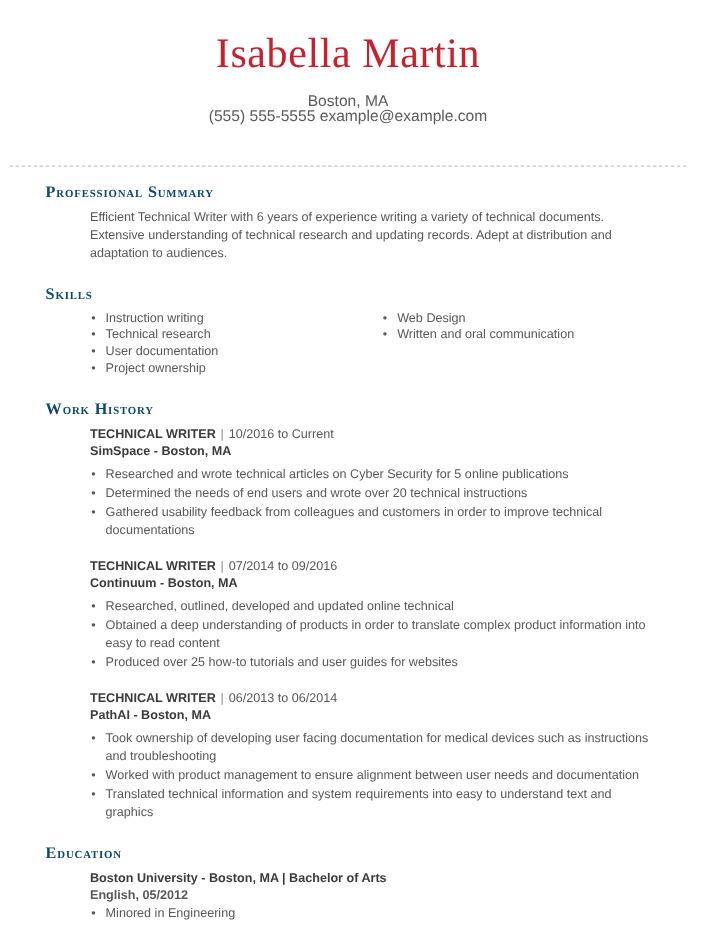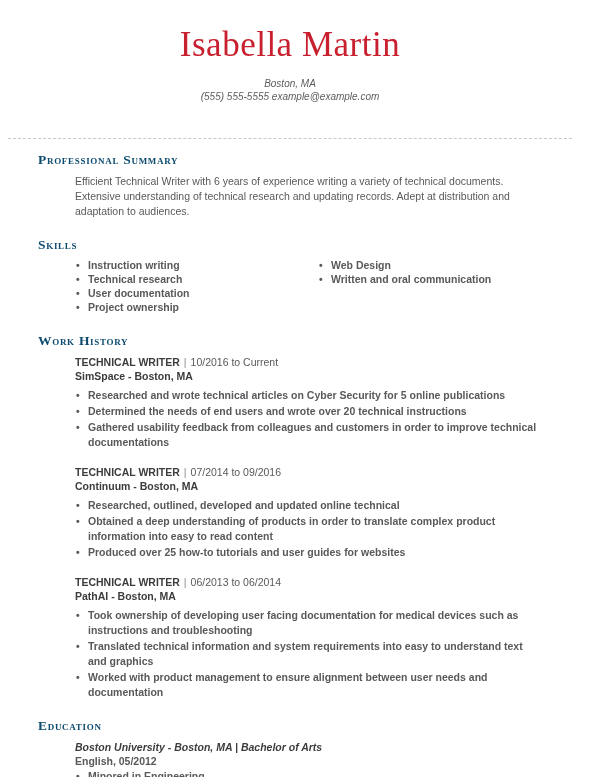--- a/index.html
+++ b/index.html
@@ -17,21 +17,21 @@
   .header { text-align: center; padding-top: 26px; }
   .name {
     margin: 0 0 13px 0;
     font-family: "Liberation Serif", "DejaVu Serif", serif;
     font-weight: normal;
     font-size: 35px;
     line-height: 38px;
     letter-spacing: 0.5px;
     color: #c8202f;
   }
-  .contact { font-size: 10px; line-height: 13px; color: #5b5c5e; font-style: italic; }
+  .contact { font-size: 13px; line-height: 13px; color: #5b5c5e; }
 
   
   .divider {
     border: none;
     border-top: 1px dashed #c9c9c9;
     margin: 35px 8px 13px 8px;
   }
 
   
   .section { margin-bottom: 18px; }
@@ -43,21 +43,21 @@
     font-weight: bold;
     font-variant: small-caps;
     letter-spacing: 0.7px;
     color: #0c4a6e;
   }
   .section-content { margin-left: 75px; margin-right: 36px; }
 
   .summary-text { margin: 0; font-size: 10.5px; line-height: 15px; }
 
   
-  ul.bullets { margin: 0; padding: 0; list-style: none; font-weight: bold; }
+  ul.bullets { margin: 0; padding: 0; list-style: none; }
   ul.bullets li {
     position: relative;
     padding-left: 13px;
     font-size: 10.5px;
     line-height: 13.5px;
     margin-bottom: 0.5px;
   }
   ul.bullets li::before {
     content: "\2022";
     position: absolute;
@@ -75,21 +75,21 @@
   .job { margin-bottom: 15px; }
   .job:last-child { margin-bottom: 0; }
   .job-title-line { font-size: 10.5px; line-height: 14px; }
   .job-title { font-weight: bold; text-transform: uppercase; color: #3c3c3e; }
   .sep { color: #8a8b8d; margin: 0 4px; }
   .job-dates { color: #58595b; }
   .job-company { font-size: 10.5px; line-height: 14px; font-weight: bold; color: #3c3c3e; }
   .job .bullets { margin-top: 5px; }
 
   
-  .edu-school { font-size: 10.5px; line-height: 14px; font-weight: bold; color: #3c3c3e; font-style: italic; }
+  .edu-school { font-size: 10.5px; line-height: 14px; font-weight: bold; color: #3c3c3e; }
   .edu-detail { font-size: 10.5px; line-height: 14px; margin-bottom: 2px; font-weight: bold; }
 </style>
 </head>
 <body>
 
 <div class="page">
 
   <header class="header">
     <h1 class="name">Isabella Martin</h1>
     <div class="contact">
@@ -151,22 +151,22 @@
         </ul>
       </article>
 
       <article class="job">
         <div class="job-title-line">
           <span class="job-title">Technical Writer</span><span class="sep">|</span><span class="job-dates">06/2013 to 06/2014</span>
         </div>
         <div class="job-company">PathAI - Boston, MA</div>
         <ul class="bullets loose">
           <li>Took ownership of developing user facing documentation for medical devices such as instructions and troubleshooting</li>
+          <li>Worked with product management to ensure alignment between user needs and documentation</li>
           <li>Translated technical information and system requirements into easy to understand text and graphics</li>
-          <li>Worked with product management to ensure alignment between user needs and documentation</li>
         </ul>
       </article>
 
     </div>
   </section>
 
   <section class="section">
     <h2 class="section-title">Education</h2>
     <div class="section-content">
       <div class="edu-school">Boston University - Boston, MA | Bachelor of Arts</div>

